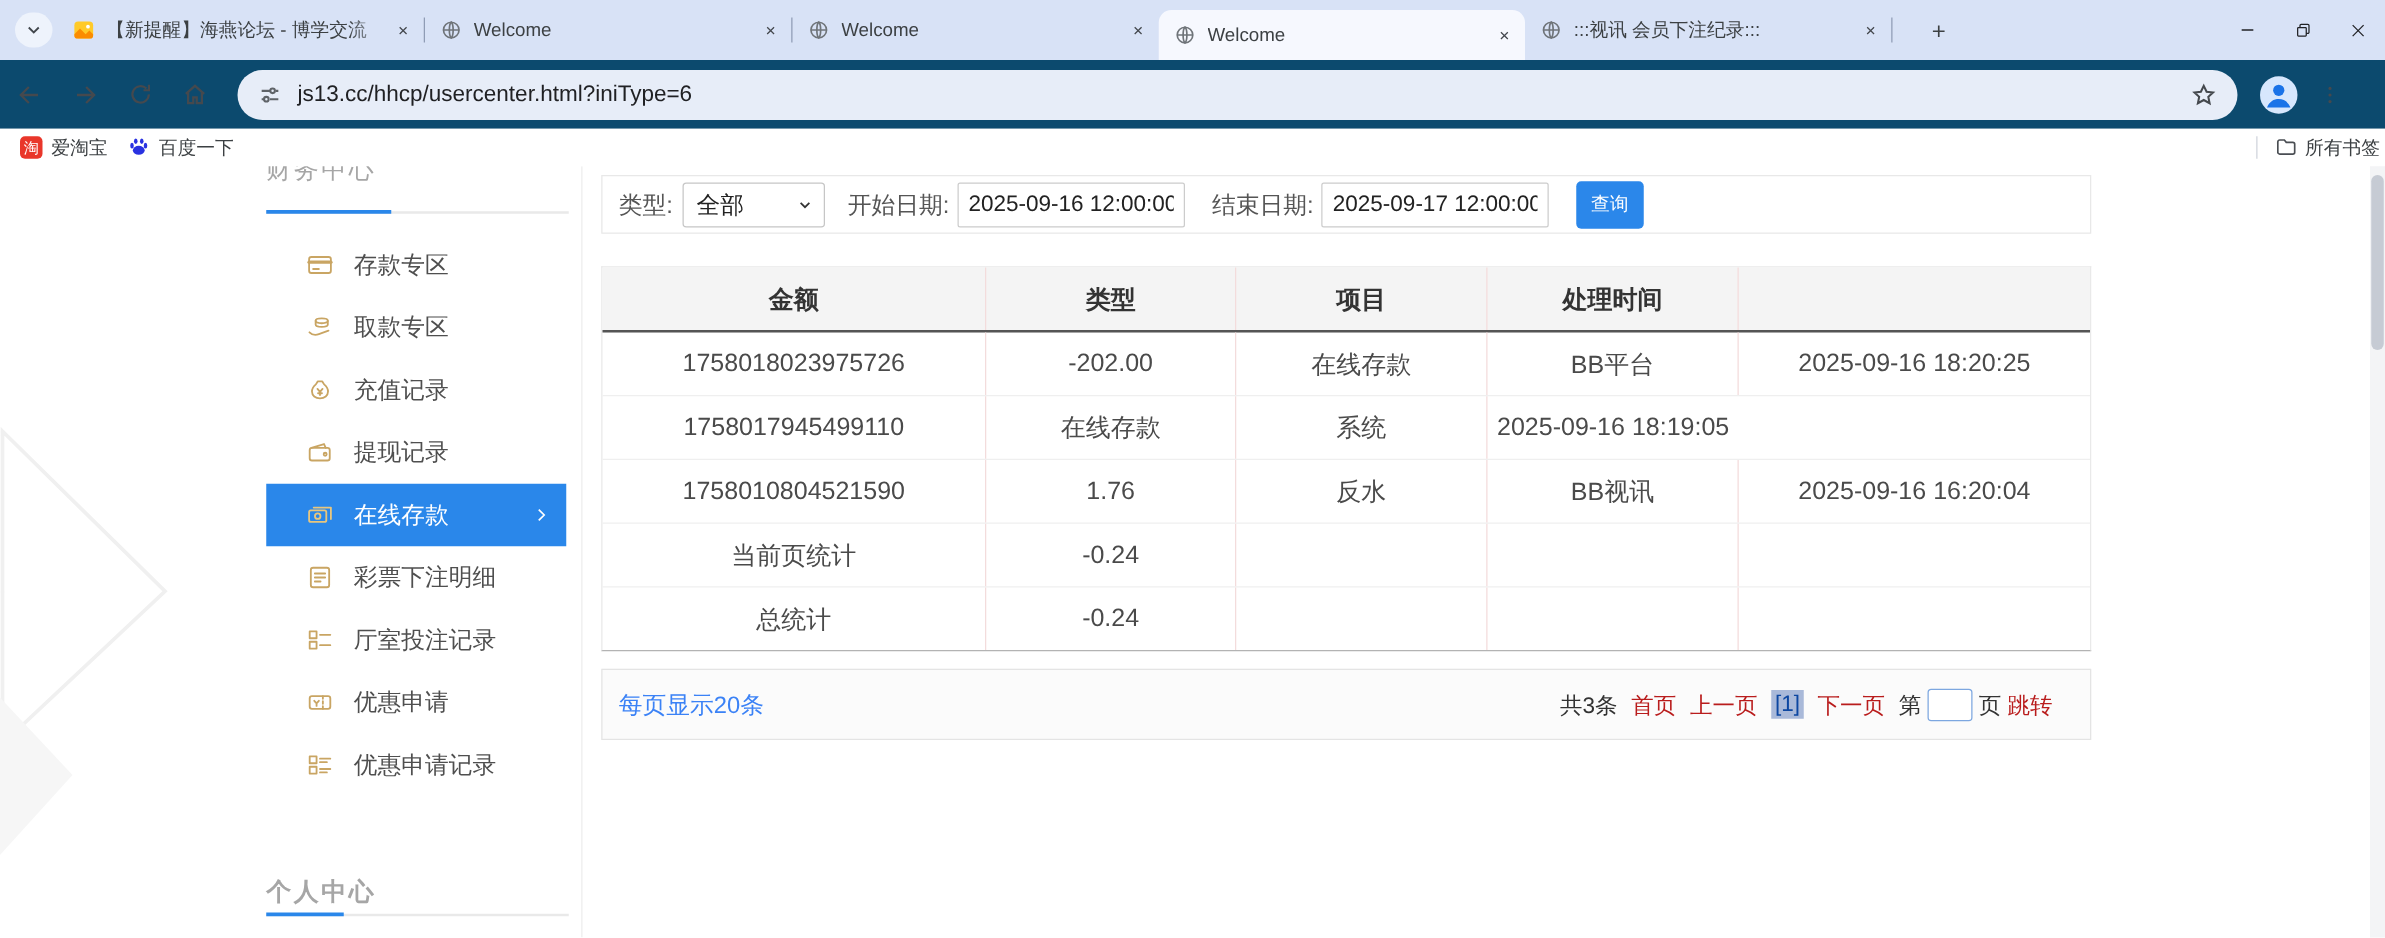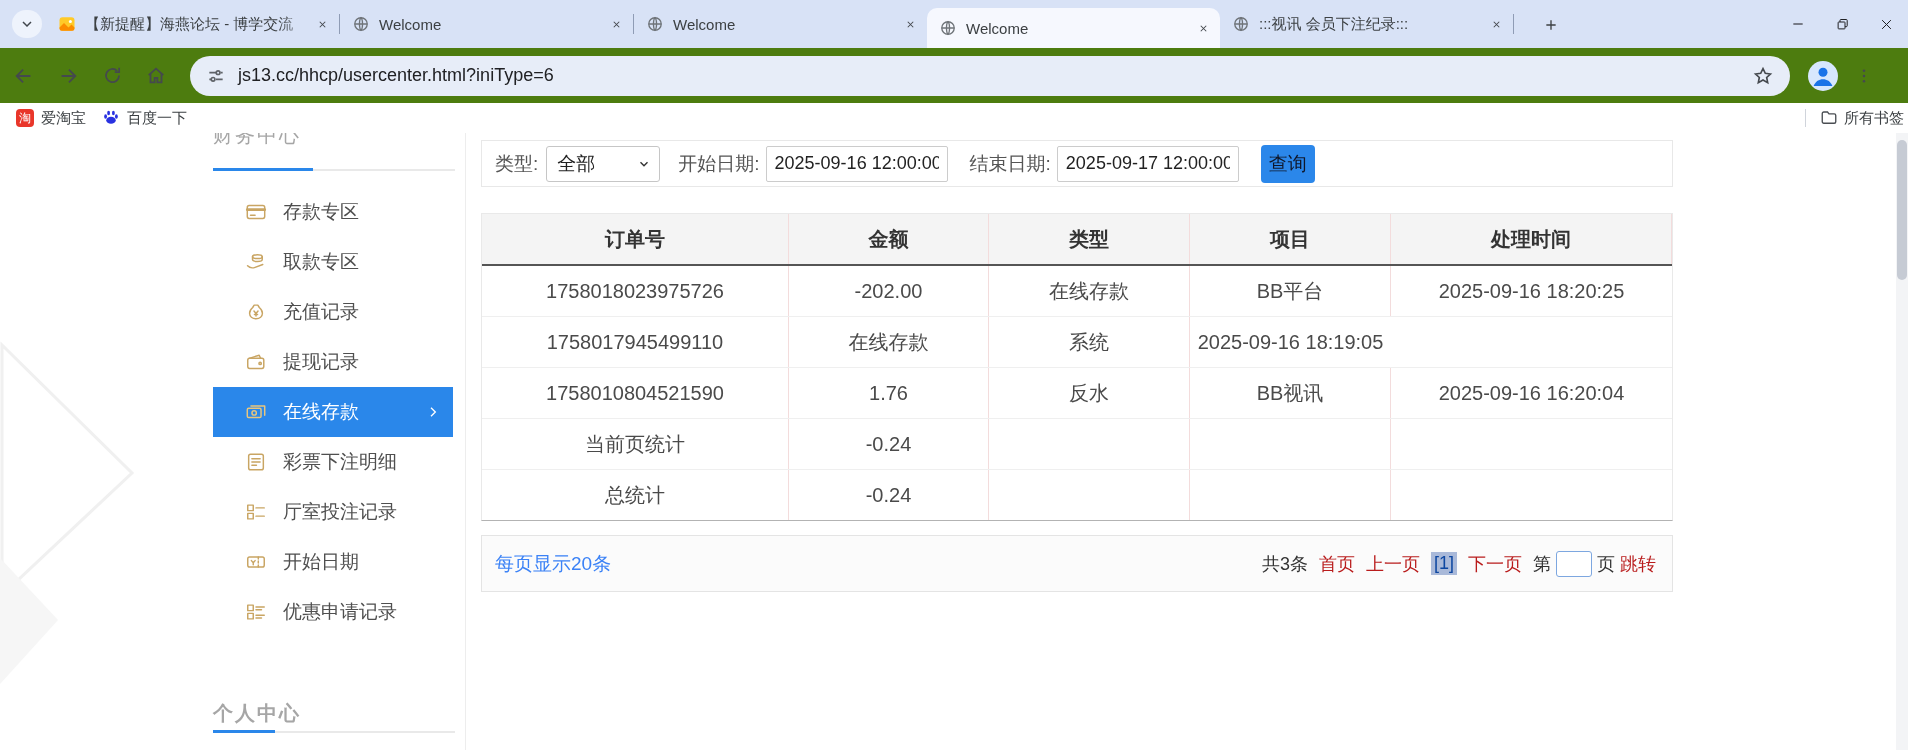--- a/index.html
+++ b/index.html
@@ -17,21 +17,21 @@
   .tab.active { height:40px; background:#f6f8fe; border-radius:10px 10px 0 0; }
   .tab .fav { width:18px; height:18px; margin-right:9px; flex:0 0 auto; }
   .tab .t-title { flex:1; white-space:nowrap; overflow:hidden; -webkit-mask-image:linear-gradient(90deg,#000 85%,transparent); mask-image:linear-gradient(90deg,#000 85%,transparent); }
   .tab .t-close { width:18px; height:18px; border-radius:50%; display:flex; align-items:center; justify-content:center; color:#44484e; flex:0 0 auto; }
   .tab-sep { width:1px; height:20px; background:#8f9cb5; margin-bottom:14px; }
   .newtab { position:absolute; left:1538px; top:12px; width:26px; height:26px; display:flex; align-items:center; justify-content:center; color:#3c4043; cursor:pointer; }
   .wincontrols { position:absolute; right:0; top:0; height:48px; display:flex; }
   .winbtn { width:44px; height:48px; display:flex; align-items:center; justify-content:center; color:#202124; cursor:pointer; }
 
   
-  .toolbar { position:absolute; left:0; top:48px; width:1908px; height:55px; background:#4d7c0f; display:flex; align-items:center; }
+  .toolbar { position:absolute; left:0; top:48px; width:1908px; height:55px; background:#0c4a6e; display:flex; align-items:center; }
   .navbtn { width:40px; height:40px; margin-left:4px; display:flex; align-items:center; justify-content:center; color:#45494e; border-radius:50%; cursor:pointer; }
   .omnibox { position:relative; margin-left:14px; width:1600px; height:40px; background:#e7edf8; border-radius:20px;
     display:flex; align-items:center; padding:0 14px 0 16px; }
   .omnibox .url { font-size:18px; color:#202124; margin-left:12px; flex:1; }
   .star-btn { width:26px; height:26px; display:flex; align-items:center; justify-content:center; color:#45494e; cursor:pointer; }
   .avatar { width:30px; height:30px; border-radius:50%; background:#d7e7fd; margin-left:18px; overflow:hidden; cursor:pointer; }
   .kebab { width:24px; height:30px; margin-left:14px; display:flex; align-items:center; justify-content:center; cursor:pointer; }
 
   
   .bookbar { position:absolute; left:0; top:103px; width:1908px; height:30px; background:#fff; display:flex; align-items:center; }
@@ -66,39 +66,39 @@
   .main { position:absolute; left:481px; top:0; width:1192px; }
   .filterbox { position:absolute; left:0; top:7px; width:1192px; height:47px; border:1px solid #e8e8e8;
     display:flex; align-items:center; }
   .flabel { font-size:19px; color:#555; margin-left:13px; white-space:nowrap; }
   .fselect { width:114px; height:36px; border:1px solid #c6c6c6; border-radius:3px; background:#fff; margin-left:8px;
     display:flex; align-items:center; padding:0 8px 0 10px; font-size:19px; color:#222; cursor:pointer; }
   .fselect .sel-txt { flex:1; }
   .finput { width:182px; height:36px; border:1px solid #ccc; border-radius:2px; margin-left:6px; padding:0 8px;
     font-size:18px; color:#222; font-family:"Liberation Sans","DejaVu Sans",sans-serif; }
   .gap18 { width:18px; } .gap22 { width:22px; }
-  .qbtn { width:54px; height:38px; background:#2b87ea; color:#0f172a; border:none; border-radius:4px; font-size:19px;
+  .qbtn { width:54px; height:38px; background:#2b87ea; color:#ffffff; border:none; border-radius:4px; font-size:15px;
     margin-left:22px; cursor:pointer; font-family:inherit; }
 
   
   .rtable { position:absolute; left:0; top:80px; width:1192px; border:1px solid #e9e9e9; border-bottom:1px solid #b3b3b3; }
   .trow { display:grid; grid-template-columns:307px 200px 201px 201px 281px; }
   .trow.head { background:#f4f4f4; border-bottom:2px solid #555; }
   .tcell { height:50px; display:flex; align-items:center; justify-content:center; font-size:20px; color:#4a4a4a;
     border-right:1px solid #f3dcdc; }
   .tcell:last-child { border-right:none; }
   .trow.head .tcell { color:#333; font-weight:bold; border-right:1px solid #f3dcdc; }
   .trow.body { border-bottom:1px solid #efefef; }
   .trow.body:last-child { border-bottom:none; }
 
   
   .pager { position:absolute; left:0; top:402px; width:1192px; height:57px; border:1px solid #e4e4e4; background:#fbfbfb;
     display:flex; align-items:center; }
   .psize { font-size:19px; color:#3b82f6; margin-left:13px; }
-  .pright { margin-left:auto; display:flex; align-items:center; margin-right:16px; gap:11px; font-size:18px; }
+  .pright { margin-left:auto; display:flex; align-items:center; margin-right:30px; gap:11px; font-size:18px; }
   .ptxt { color:#333; }
   .plink { color:#b91c1c; cursor:pointer; text-decoration:none; }
   .pcur { color:#0d47a1; background:#a9b9d9; padding:1px 3px; cursor:pointer; }
   .pjump-input { width:36px; height:26px; border:1px solid #7da7e0; border-radius:3px; background:#fff; }
   .pjump-group { display:flex; align-items:center; gap:5px; }
 
   
   .scrollbar { position:absolute; right:0; top:133px; width:12px; height:617px; background:#f3f4f6; }
   .scroll-thumb { position:absolute; left:1px; top:7px; width:10px; height:140px; background:#c6cbd4; border-radius:5px; cursor:pointer; }
 </style>
@@ -380,21 +380,21 @@
           <span>厅室投注记录</span>
         </div>
         <div class="mitem">
           <span class="mico">
             <svg width="22" height="22" viewBox="0 0 24 24" fill="none" stroke="currentColor" stroke-width="1.6" stroke-linecap="round" stroke-linejoin="round">
               <rect x="3" y="6.5" width="18" height="11" rx="2"></rect>
               <path d="M14.5 6.5v11" stroke-dasharray="2.2 2.2"></path>
               <path d="M7 10.5l2 2.2 2-2.2M9 12.7V15"></path>
             </svg>
           </span>
-          <span>开始日期</span>
+          <span>优惠申请</span>
         </div>
         <div class="mitem">
           <span class="mico">
             <svg width="22" height="22" viewBox="0 0 24 24" fill="none" stroke="currentColor" stroke-width="1.6" stroke-linecap="round" stroke-linejoin="round">
               <rect x="3" y="4.5" width="6" height="6"></rect>
               <rect x="3" y="13.5" width="6" height="6"></rect>
               <path d="M12 6.5h9M12 9.5h6M12 15.5h9M12 18.5h6"></path>
             </svg>
           </span>
           <span>优惠申请记录</span>
@@ -420,21 +420,20 @@
       <span class="flabel" style="margin-left:0;">开始日期:</span>
       <input class="finput" value="2025-09-16 12:00:00" style="">
       <div class="gap22"></div>
       <span class="flabel" style="margin-left:0;">结束日期:</span>
       <input class="finput" value="2025-09-17 12:00:00" style="">
       <button class="qbtn">查询</button>
     </div>
 
     <div class="rtable" id="rtable">
         <div class="trow head">
-          <div class="tcell">订单号</div>
           <div class="tcell">金额</div>
           <div class="tcell">类型</div>
           <div class="tcell">项目</div>
           <div class="tcell">处理时间</div>
         </div>
         <div class="trow body">
           <div class="tcell">1758018023975726</div>
           <div class="tcell">-202.00</div>
           <div class="tcell">在线存款</div>
           <div class="tcell">BB平台</div>

